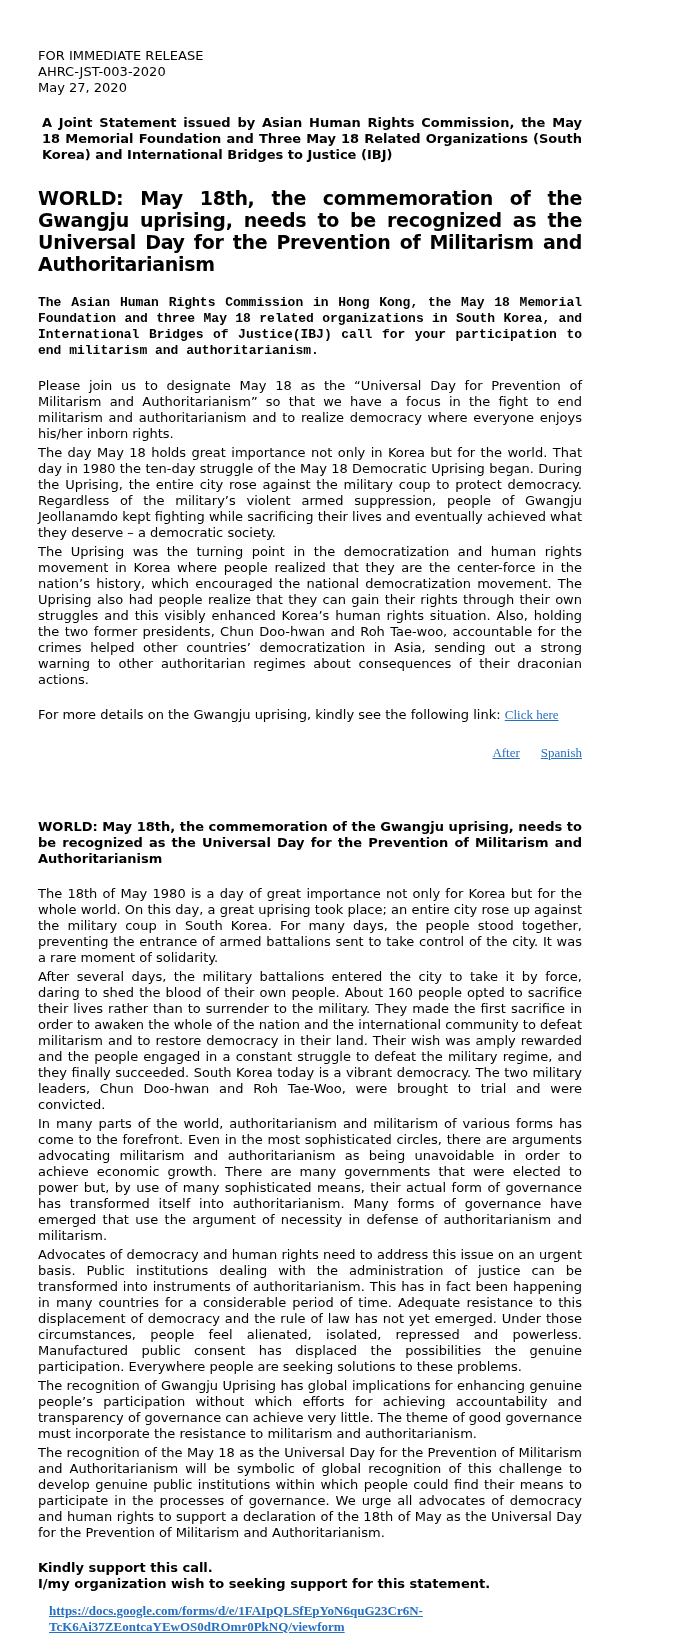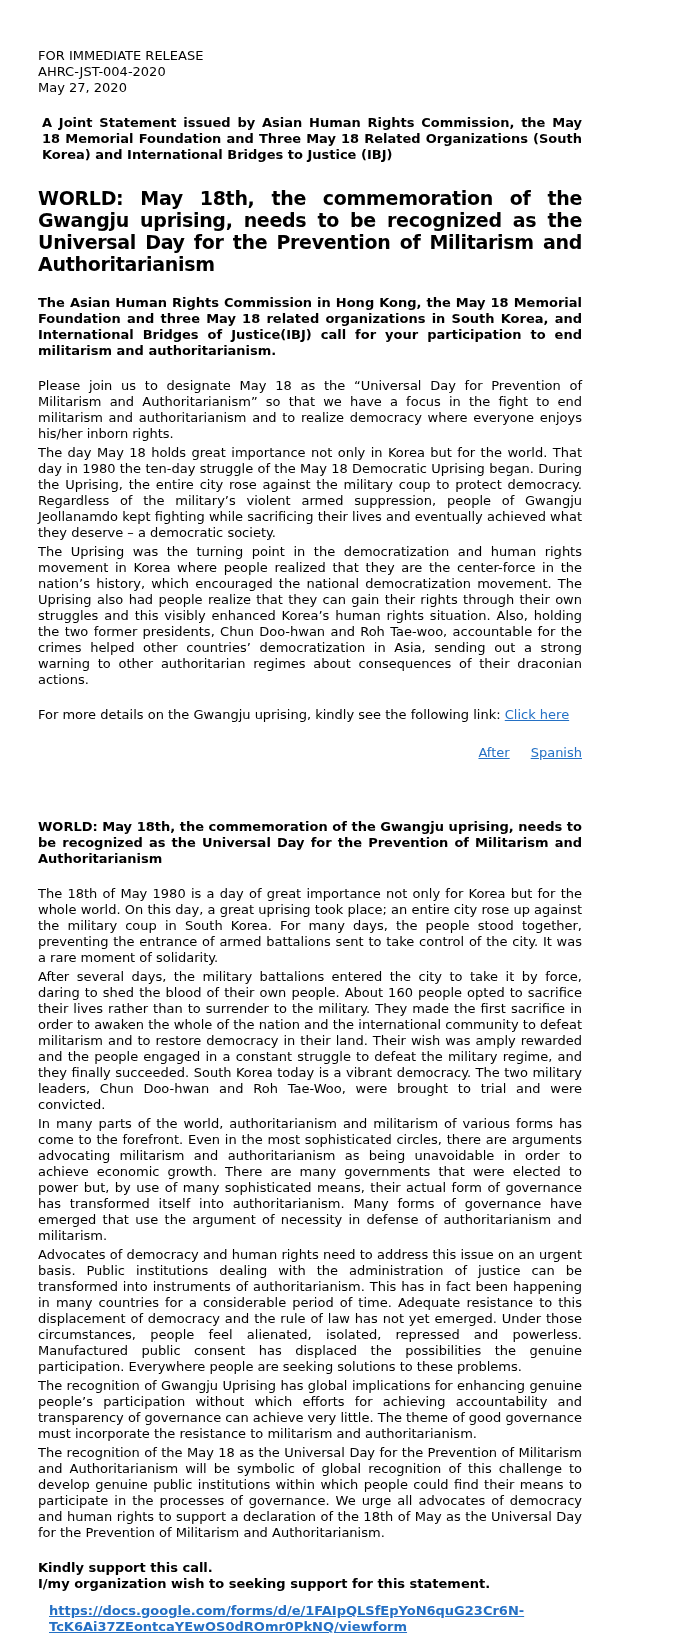--- a/index.html
+++ b/index.html
@@ -34,26 +34,28 @@
     margin: 0 0 20px 0;
   }
   p.body-par {
     text-align: justify;
     margin: 3px 0;
   }
   p.lead-par {
     font-weight: bold;
     text-align: justify;
     margin: 19px 0;
+    font-family: Liberation Mono, monospace;
   }
   .more-details { margin: 19px 0; }
   a.doc-link {
     color: #2470c4;
     text-decoration: underline;
     cursor: pointer;
+    font-family: Liberation Serif, serif;
   }
   .lang-links {
     text-align: right;
     margin: 22px 0 0 0;
   }
   .lang-links a + a { margin-left: 21px; }
   h2.section-heading {
     font-size: 13px;
     line-height: 16px;
     font-weight: bold;
@@ -65,21 +67,21 @@
   .form-link-wrap { margin: 11px; }
   .form-link-wrap a { word-break: normal; }
 </style>
 </head>
 <body>
 
 <div class="page">
 
   <div class="release-info">
     <div>FOR IMMEDIATE RELEASE</div>
-    <div>AHRC-JST-004-2020</div>
+    <div>AHRC-JST-003-2020</div>
     <div>May 27, 2020</div>
   </div>
 
   <div class="attribution">A Joint Statement issued by Asian Human Rights Commission, the May 18 Memorial Foundation and Three May 18 Related Organizations (South Korea) and International Bridges to Justice (IBJ)</div>
 
   <h1 class="main-title">WORLD: May 18th, the commemoration of the Gwangju uprising, needs to be recognized as the Universal Day for the Prevention of Militarism and Authoritarianism</h1>
 
   <p class="lead-par">The Asian Human Rights Commission in Hong Kong, the May 18 Memorial Foundation and three May 18 related organizations in South Korea, and International Bridges of Justice(IBJ) call for your participation to end militarism and authoritarianism.</p>
 
   <p class="body-par">Please join us to designate May 18 as the “Universal Day for Prevention of Militarism and Authoritarianism” so that we have a focus in the fight to end militarism and authoritarianism and to realize democracy where everyone enjoys his/her inborn rights.</p>

